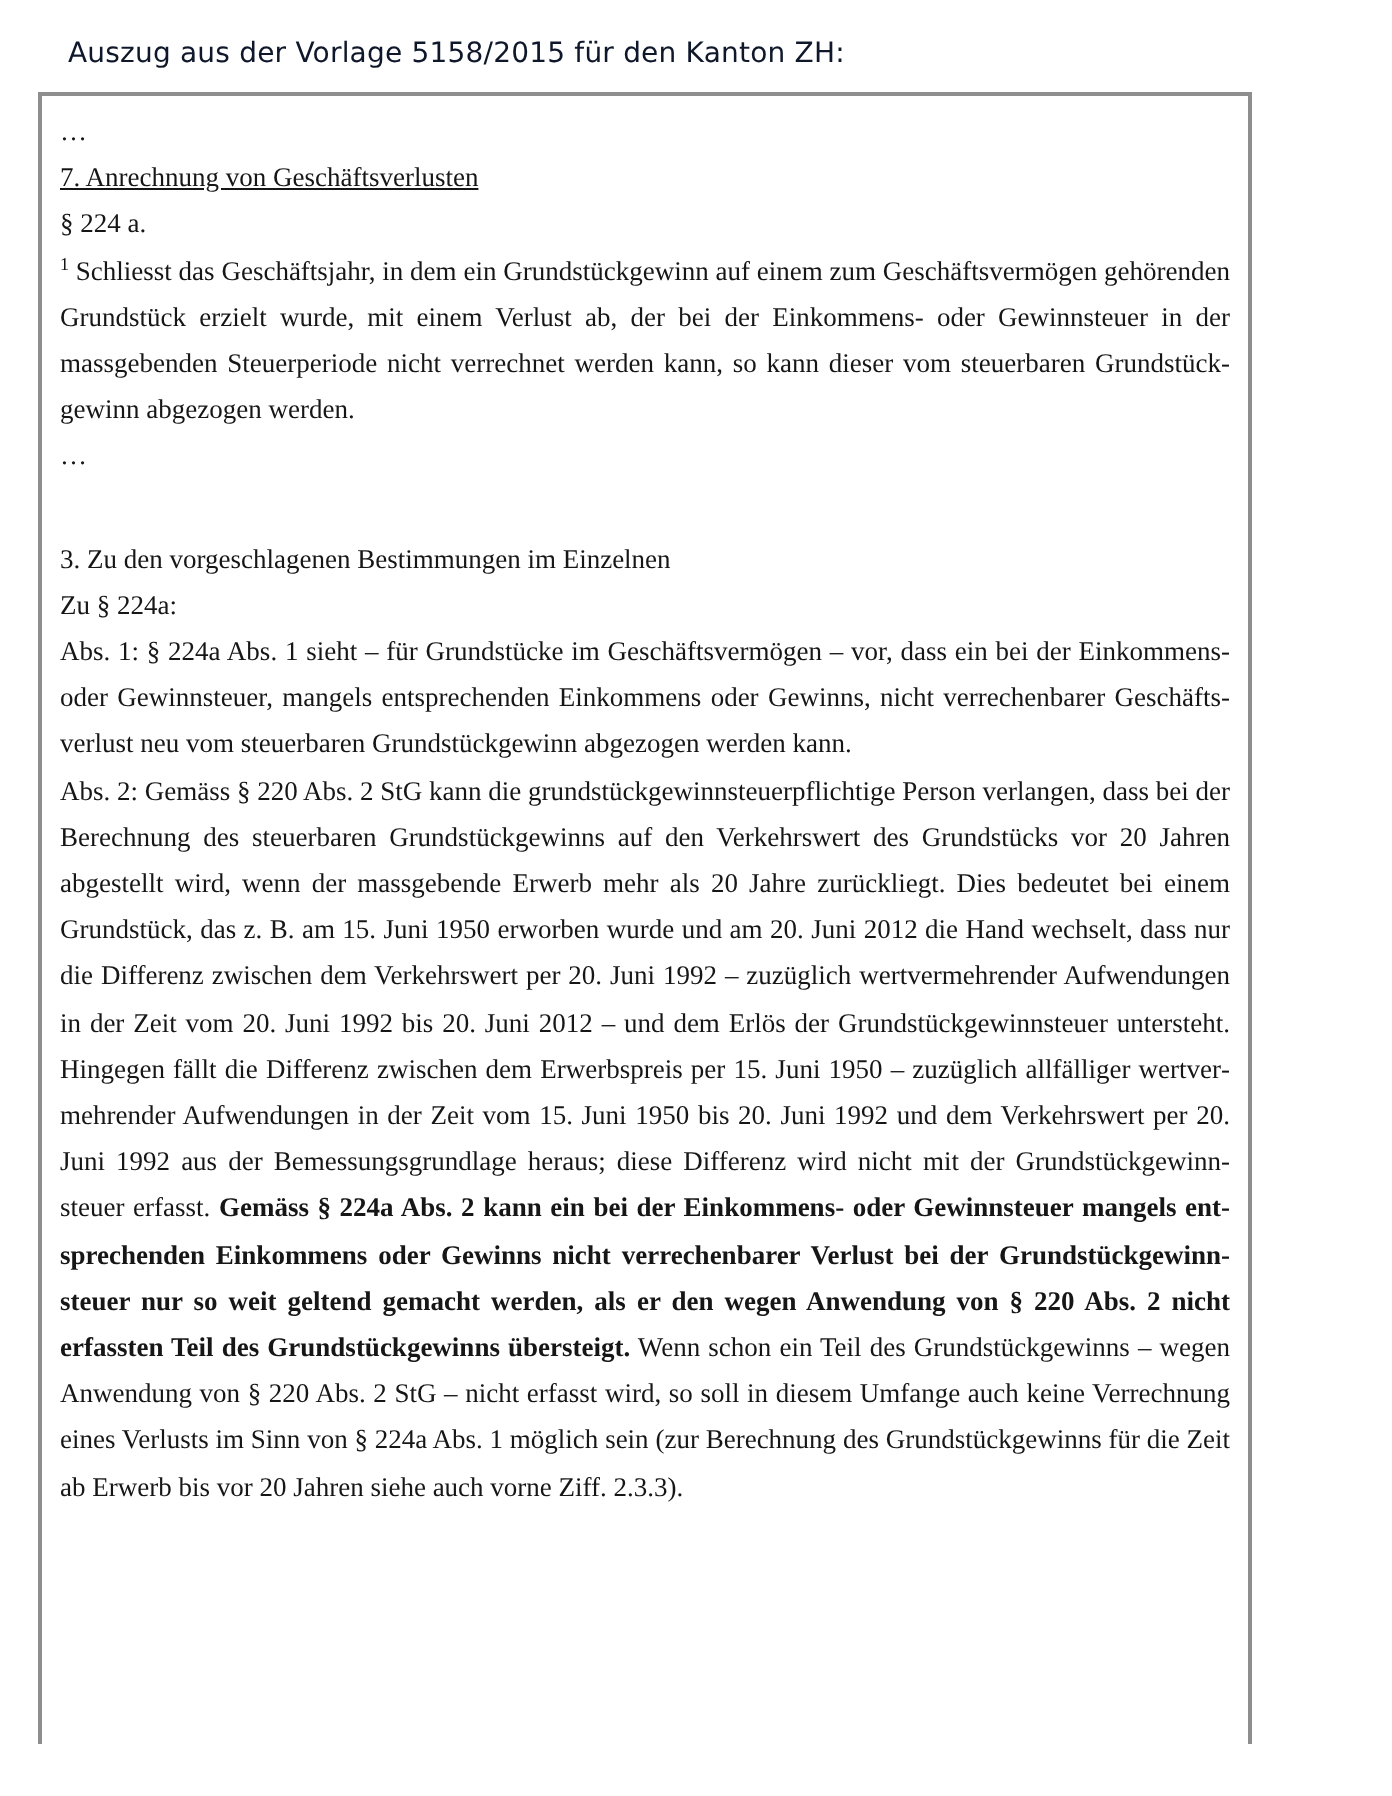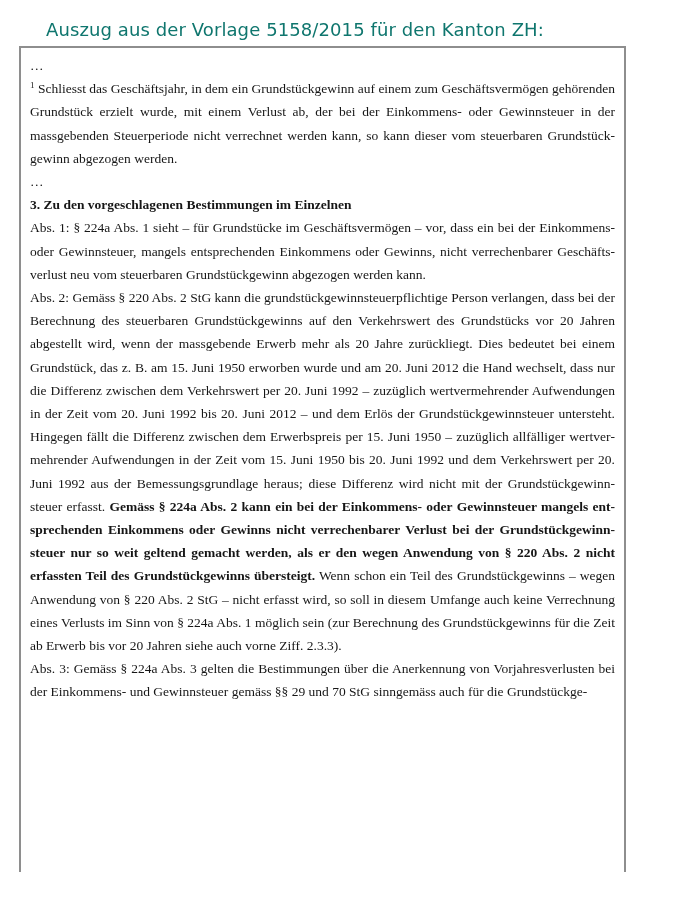--- a/index.html
+++ b/index.html
@@ -8,25 +8,25 @@
     background: #ffffff;
   }
   body {
     width: 696px;
     height: 898px;
     position: relative;
     overflow: hidden;
   }
   .doc-title {
     position: absolute;
-    left: 46px;
+    left: 34px;
     top: 19px;
     font-family: "DejaVu Sans", "Liberation Sans", sans-serif;
-    font-size: 18px;
-    color: #0f766e;
+    font-size: 14px;
+    color: #0f172a;
     letter-spacing: 0.1px;
     white-space: nowrap;
   }
   .excerpt-box {
     position: absolute;
     left: 19px;
     top: 46px;
     width: 607px;
     height: 826px;
     box-sizing: border-box;
@@ -39,37 +39,39 @@
   .para {
     font-family: "Liberation Serif", "DejaVu Serif", serif;
     font-size: 13.5px;
     line-height: 23.2px;
     color: #161616;
     margin: 0;
     hyphens: manual;
     -webkit-hyphens: manual;
   }
   .para.justify { text-align: justify; }
-  .para.bold { font-weight: bold; }
+  .para.bold { font-weight: normal; margin-top: 28px; }
   .para.underline { text-decoration: underline; }
   .para b { font-weight: bold; }
   .para sup {
     font-size: 9px;
     line-height: 0;
     vertical-align: baseline;
     position: relative;
     top: -5px;
   }
 </style>
 </head>
 <body>
 
 <div class="doc-title">Auszug aus der Vorlage 5158/2015 für den Kanton ZH:</div>
 
 <div class="excerpt-box" id="excerpt-box">
     <div class="para"><span>…</span></div>
+    <div class="para underline"><span>7. Anrechnung von Geschäftsverlusten</span></div>
+    <div class="para"><span>§ 224 a.</span></div>
     <div class="para justify"><sup>1</sup><span> Schliesst das Geschäftsjahr, in dem ein Grundstückgewinn auf einem zum Geschäftsvermögen gehören­den Grundstück erzielt wurde, mit einem Verlust ab, der bei der Einkommens- oder Gewinnsteuer in der massgebenden Steuerperiode nicht verrechnet werden kann, so kann dieser vom steuerbaren Grundstück­gewinn abgezogen werden.</span></div>
     <div class="para"><span>…</span></div>
     <div class="para bold"><span>3. Zu den vorgeschlagenen Bestimmungen im Einzelnen</span></div>
+    <div class="para"><span>Zu § 224a:</span></div>
     <div class="para justify"><span>Abs. 1: § 224a Abs. 1 sieht – für Grundstücke im Geschäftsvermögen – vor, dass ein bei der Einkommens- oder Gewinnsteuer, mangels entsprechenden Einkommens oder Gewinns, nicht verrechenbarer Geschäfts­verlust neu vom steuerbaren Grundstückgewinn abgezogen werden kann.</span></div>
     <div class="para justify"><span>Abs. 2: Gemäss § 220 Abs. 2 StG kann die grundstückgewinnsteuerpflichtige Person verlangen, dass bei der Berechnung des steuerbaren Grundstückgewinns auf den Verkehrswert des Grundstücks vor 20 Jahren abgestellt wird, wenn der massgebende Erwerb mehr als 20 Jahre zurückliegt. Dies bedeutet bei einem Grundstück, das z. B. am 15. Juni 1950 erworben wurde und am 20. Juni 2012 die Hand wechselt, dass nur die Differenz zwischen dem Verkehrswert per 20. Juni 1992 – zuzüglich wertvermehrender Aufwendungen in der Zeit vom 20. Juni 1992 bis 20. Juni 2012 – und dem Erlös der Grundstückgewinnsteuer untersteht. Hingegen fällt die Differenz zwischen dem Erwerbspreis per 15. Juni 1950 – zuzüglich allfälliger wertver­mehrender Aufwendungen in der Zeit vom 15. Juni 1950 bis 20. Juni 1992 und dem Verkehrswert per 20. Juni 1992 aus der Bemessungsgrundlage heraus; diese Differenz wird nicht mit der Grundstückgewinn­steuer erfasst. </span><b>Gemäss § 224a Abs. 2 kann ein bei der Einkommens- oder Gewinnsteuer mangels ent­sprechenden Einkommens oder Gewinns nicht verrechenbarer Verlust bei der Grundstückgewinn­steuer nur so weit geltend gemacht werden, als er den wegen Anwendung von § 220 Abs. 2 nicht erfassten Teil des Grundstückgewinns übersteigt.</b><span> Wenn schon ein Teil des Grundstückgewinns – wegen Anwendung von § 220 Abs. 2 StG – nicht erfasst wird, so soll in diesem Umfange auch keine Verrechnung eines Verlusts im Sinn von § 224a Abs. 1 möglich sein (zur Berechnung des Grundstückgewinns für die Zeit ab Erwerb bis vor 20 Jahren siehe auch vorne Ziff. 2.3.3).</span></div>
-    <div class="para justify"><span>Abs. 3: Gemäss § 224a Abs. 3 gelten die Bestimmungen über die Anerkennung von Vorjahresverlusten bei der Einkommens- und Gewinnsteuer gemäss §§ 29 und 70 StG sinngemäss auch für die Grundstückge-</span></div>
   </div>
 
 </body></html>

